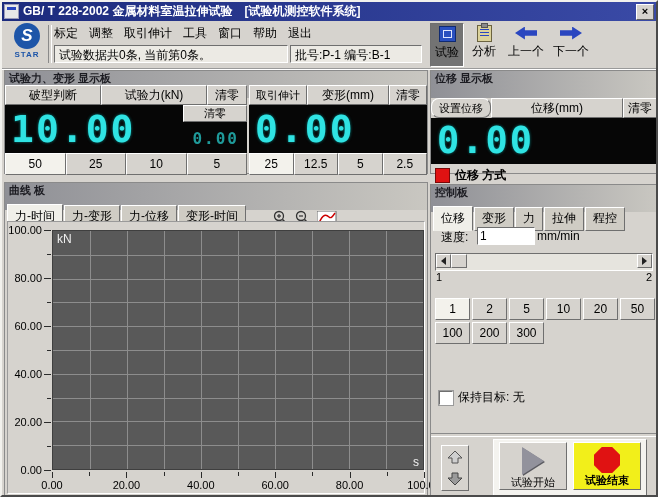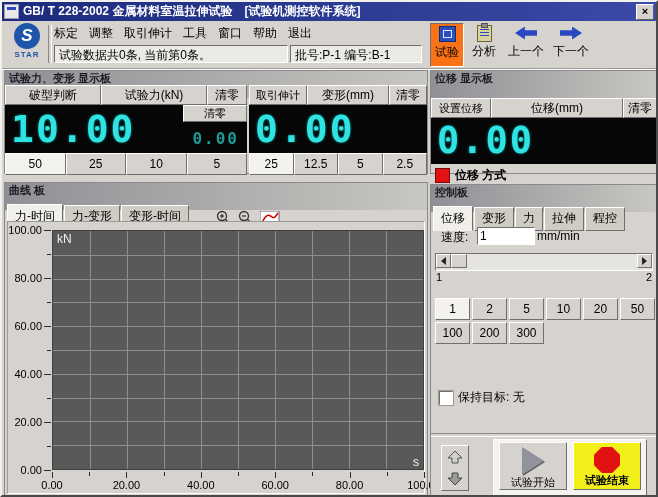--- a/index.html
+++ b/index.html
@@ -24,21 +24,21 @@
   .logo-circle{width:26px;height:26px;margin:0 auto;border-radius:50%;background:#1d55a8;
     color:#fff;font-weight:bold;font-size:17px;font-style:italic;line-height:25px;}
   .logo-name{font-size:8px;font-weight:bold;color:#1d55a8;letter-spacing:1px;margin-top:1px;}
   .logo-sep{position:absolute;left:46px;top:4px;width:2px;height:38px;border-left:1px solid #8a8a8a;border-right:1px solid #fff;}
   .menubar{position:absolute;left:52px;top:4px;height:16px;font-size:12px;}
   .menu-item{display:inline-block;margin-right:11px;cursor:default;}
   .statusbox{position:absolute;top:24px;height:18px;background:#eceae4;font-size:12px;
     padding:1px 4px;box-sizing:border-box;white-space:nowrap;overflow:hidden;}
   .tb-btn{position:absolute;top:2px;height:42px;text-align:center;font-size:12px;}
   .tb-btn .ic{height:20px;display:flex;align-items:center;justify-content:center;}
-  .pressed{border:1px solid;border-color:#6f6f6f #fff #fff #6f6f6f;background:#f97316;}
+  .pressed{border:1px solid;border-color:#6f6f6f #fff #fff #6f6f6f;background:#737373;}
   .test-icon{width:15px;height:14px;background:#2a50c0;border:1px solid #102a70;position:relative;}
   .test-icon::after{content:"";position:absolute;left:3px;top:3px;right:3px;bottom:3px;border:1px solid #dfe6ff;}
   .analyze-icon{width:13px;height:15px;background:#dbd29b;border:1px solid #6b6340;position:relative;}
   .analyze-icon::before{content:"";position:absolute;left:3px;top:-3px;width:5px;height:3px;background:#8b8b8b;border:1px solid #555;}
   .analyze-icon::after{content:"";position:absolute;left:2px;top:3px;right:2px;height:1px;background:#2a46c0;
     box-shadow:0 3px 0 #2a46c0,0 6px 0 #2a46c0;}
   .arrow-left,.arrow-right{width:22px;height:13px;background:var(--arrow-blue,#2a46c0);}
   .arrow-left{clip-path:polygon(0 50%,45% 0,45% 28%,100% 28%,100% 72%,45% 72%,45% 100%);}
   .arrow-right{clip-path:polygon(100% 50%,55% 0,55% 28%,0 28%,0 72%,55% 72%,55% 100%);}
   
@@ -197,40 +197,41 @@
           <div class="range-btn">12.5</div>
           <div class="range-btn">5</div>
           <div class="range-btn">2.5</div>
         </div>
     </div>
   </div>
 
   <div class="panel" style="left:428px;top:68px;width:228px;height:104px;">
     <div class="panel-title">位移 显示板</div>
     <div class="hdr-row">
-      <div class="hdr-cell" style="width:60px;font-size:11px;">设置位移</div>
+      <div class="hdr-cell" style="width:60px;font-size:11px;border-radius:8px;">设置位移</div>
       <div class="hdr-cell" style="flex:1;">位移(mm)</div>
       <div class="hdr-cell" style="width:34px;">清零</div>
     </div>
     <div class="led-zone" style="height:46px;">
       <div class="led" style="position:absolute;left:6px;top:3px;font-size:37px;line-height:40px;">0.00</div>
     </div>
     <div style="height:22px;display:flex;align-items:center;">
       <div class="mode-sq"></div>
       <span style="font-size:12px;font-weight:bold;">位移 方式</span>
     </div>
   </div>
 
   <div class="panel" style="left:2px;top:180px;width:424px;height:315px;">
     <div class="panel-title">曲线 板</div>
     <div class="tabs-row">
       <div style="display:flex;align-items:flex-end;">
 
       <div class="tab active">力-时间</div>
           <div class="tab">力-变形</div>
+          <div class="tab">力-位移</div>
           <div class="tab">变形-时间</div>
         </div>
       <div class="tool-icons">
         <svg width="16" height="16">
           <circle cx="6" cy="6" r="4.5" fill="none" stroke="#333" stroke-width="1.3"></circle>
           <line x1="9.5" y1="9.5" x2="14" y2="14" stroke="#333" stroke-width="1.6"></line>
           <line x1="4" y1="6" x2="8" y2="6" stroke="#333" stroke-width="1.2"></line>
           <line x1="6" y1="4" x2="6" y2="8" stroke="#333" stroke-width="1.2"></line>
         </svg>
         <svg width="16" height="16">

